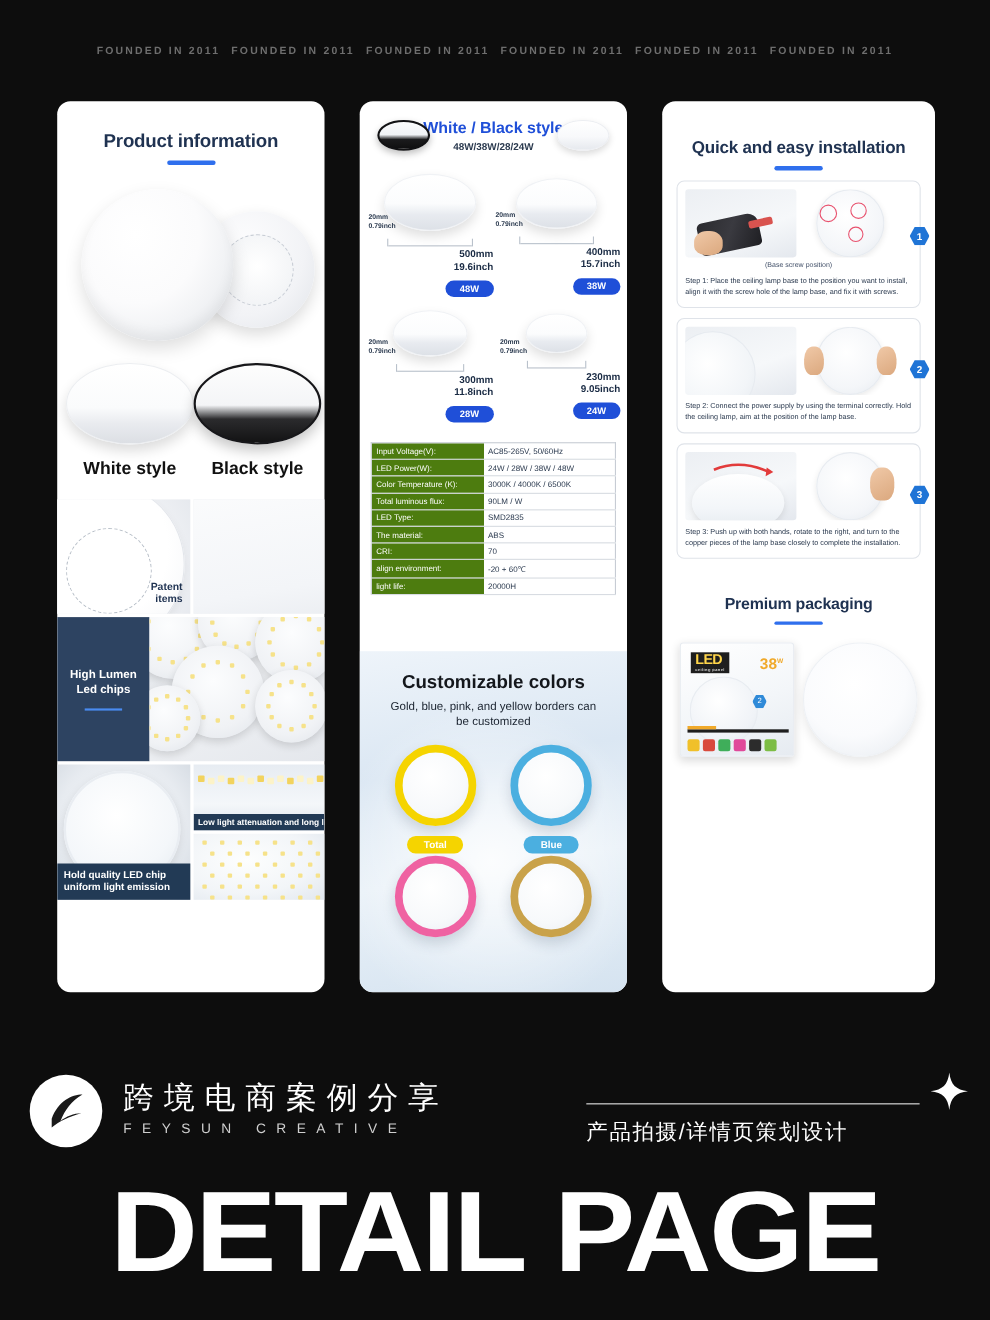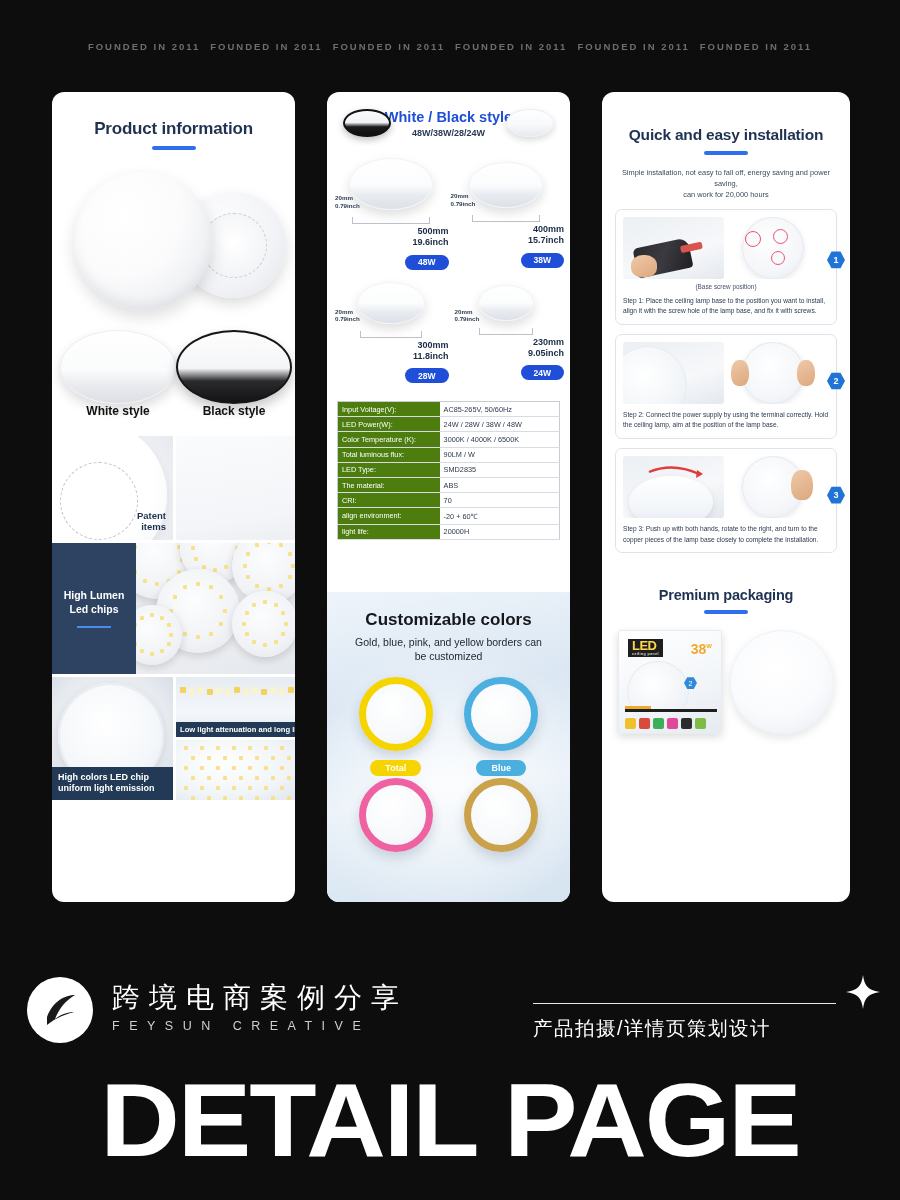--- a/index.html
+++ b/index.html
@@ -70,21 +70,21 @@
   .sd-white {
     background: linear-gradient(180deg, #ffffff 0%, #fafbfc 55%, #e9ebef 75%, #dcdfe4 100%);
     box-shadow: 0 6px 12px rgba(0,0,0,.14);
     border: 1px solid #eceef1;
   }
   .sd-black {
     background: linear-gradient(180deg, #fdfdfd 0%, #f4f5f7 52%, #2b2b2d 70%, #131314 100%);
     box-shadow: 0 6px 12px rgba(0,0,0,.22);
     border: 2px solid #17171a;
   }
-  .style-label { font-size: 12px; font-weight: 700; color: #111; }
+  .style-label { font-size: 16px; font-weight: 700; color: #111; margin-top: 14px; }
 
   .p1-photos { margin-top: 18px; }
   .photo-row { display: flex; gap: 3px; }
   .photo {
     position: relative; overflow: hidden; background: #eef1f4;
   }
   .ph-cap {
     position: absolute; right: 7px; bottom: 7px; color: #1f3251;
     font-size: 9.5px; font-weight: 700; line-height: 1.15; text-align: right;
   }
@@ -411,21 +411,21 @@
               <span class="dot" style="left: 37.6px; top: 11.3723px;"></span>
               <span class="dot" style="left: 44.6277px; top: 18.4px;"></span>
             </div>
           </div>
       </div>
 
       <div class="p1-bottom">
         <div class="bb-left">
           <div class="ring"></div>
           <div class="cap-dark">
-            <span>High colors LED chip</span><br>
+            <span>Hold quality LED chip</span><br>
             <span>uniform light emission</span>
           </div>
         </div>
         <div class="bb-right">
           <div class="bb-strip" id="led-strip">
             <div class="cap-line">Low light attenuation and long lifespan</div>
           <span class="dot" style="left: 4px; top: 10px; width: 6px; height: 6px; background: rgb(242, 211, 94);"></span>
               <span class="dot" style="left: 13px; top: 12px; width: 6px; height: 6px; background: rgb(252, 243, 200);"></span>
               <span class="dot" style="left: 22px; top: 10px; width: 6px; height: 6px; background: rgb(252, 243, 200);"></span>
               <span class="dot" style="left: 31px; top: 12px; width: 6px; height: 6px; background: rgb(242, 211, 94);"></span>
@@ -616,24 +616,20 @@
           <div class="cc-cell">
             <div class="cc-disc cc-gold"></div>
           </div>
         </div>
       </div>
     </div>
 
     <div class="panel panel-3">
       <div class="sec-title p3-title">Quick and easy installation</div>
       <div class="underline"></div>
-      <div class="p3-sub">
-        <span>Simple installation, not easy to fall off, energy saving and power saving,</span><br>
-        <span>can work for 20,000 hours</span>
-      </div>
 
       <div class="step-card">
         <div class="step-imgs">
           <div class="si si-photo">
             <div class="drill"></div>
             <div class="hand" style="left:8px;bottom:2px;width:26px;height:22px;"></div>
           </div>
           <div class="si si-round">
             <div class="rdisc"></div>
             <div class="redring" style="left:16px;top:14px;width:16px;height:16px;"></div>

